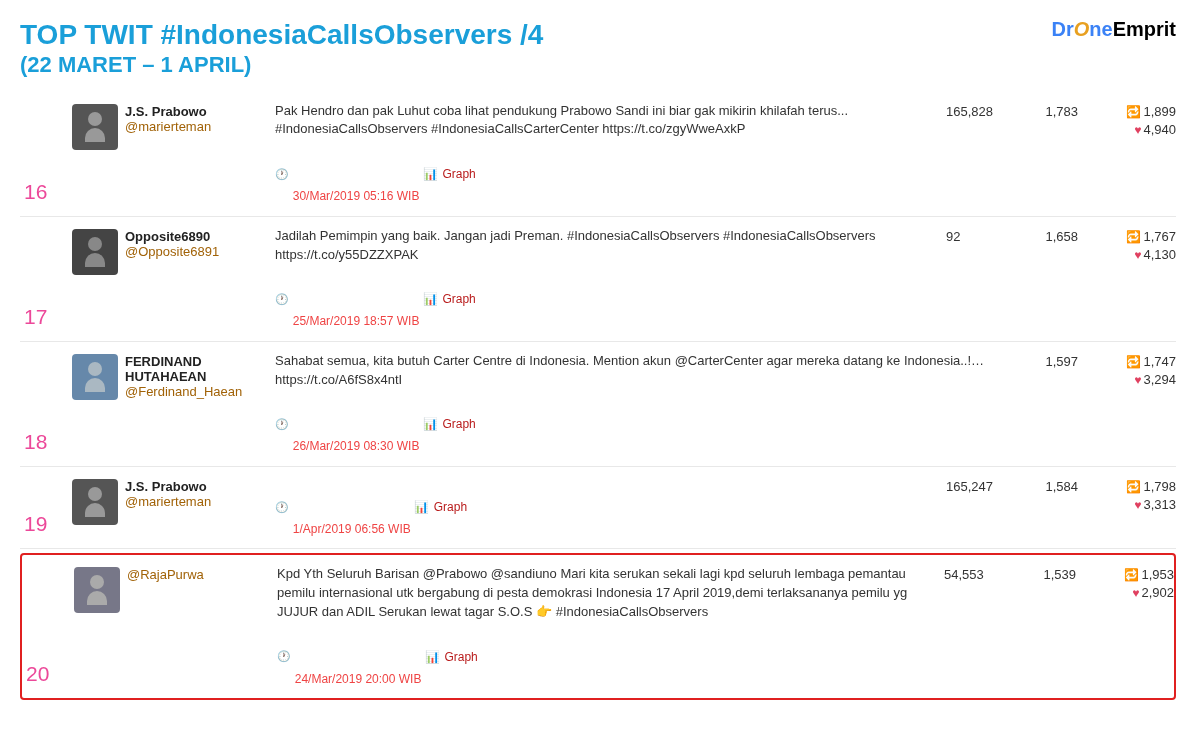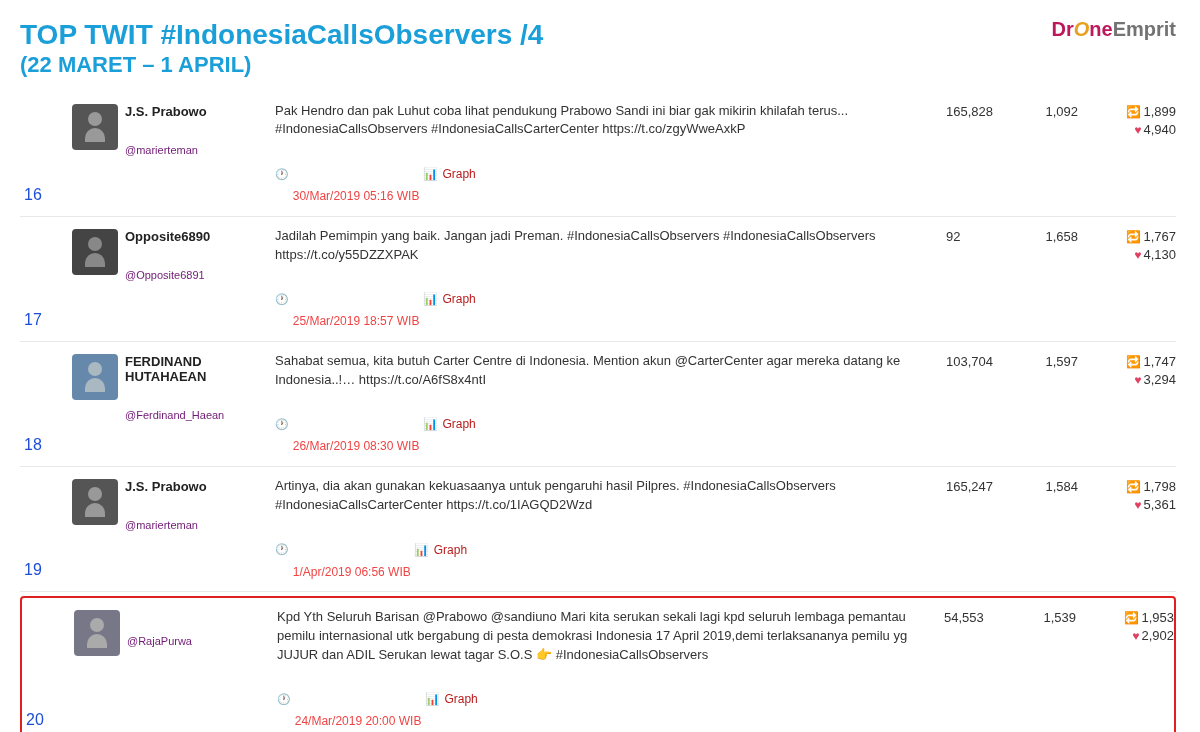--- a/index.html
+++ b/index.html
@@ -59,22 +59,22 @@
       border: 2px solid #e02020;
       border-radius: 4px;
       margin-top: 4px;
     }
 
     .col-rank {
       width: 45px;
       display: flex;
       align-items: flex-end;
       justify-content: flex-start;
-      font-size: 16px;
-      color: #1d4ed8;
+      font-size: 21px;
+      color: #ec4899;
       padding-left: 4px;
       padding-bottom: 2px;
       flex-shrink: 0;
     }
 
     .col-avatar {
       width: 60px;
       display: flex;
       align-items: flex-start;
       justify-content: center;
@@ -107,23 +107,22 @@
       padding-top: 2px;
     }
 
     .user-name {
       font-size: 13px;
       font-weight: bold;
       color: #222;
     }
 
     .user-handle {
-      font-size: 11px;
-      color: #701a75;
-      margin-top: 25px;
+      font-size: 13px;
+      color: #a16207;
     }
 
     .col-tweet {
       flex: 1;
       padding-right: 10px;
       font-size: 13px;
       color: #333;
       line-height: 1.45;
     }
 
@@ -217,23 +216,23 @@
       display: flex;
       align-items: center;
       gap: 2px;
     }
 
     .logo-words {
       font-size: 20px;
       font-weight: bold;
     }
 
-    .logo-word-dr { color: #be185d; }
+    .logo-word-dr { color: #3b82f6; }
     .logo-word-one { color: #e8a020; font-style: italic; }
-    .logo-word-emp { color: #737373; }
+    .logo-word-emp { color: #000000; }
 
     .avatar-person {
       display: flex;
       flex-direction: column;
       align-items: center;
       justify-content: center;
       gap: 2px;
     }
 
     .avatar-head {
@@ -296,21 +295,21 @@
       <div class="col-tweet">
         <div class="tweet-text">Pak Hendro dan pak Luhut coba lihat pendukung Prabowo Sandi ini biar gak mikirin khilafah terus... #IndonesiaCallsObservers #IndonesiaCallsCarterCenter https://t.co/zgyWweAxkP</div>
         <div class="tweet-meta">
           <span class="clock-icon">🕐</span>
           <span class="tweet-date">30/Mar/2019 05:16 WIB</span>
           <span class="chart-icon">📊</span>
           <span class="tweet-graph-link">Graph</span>
         </div>
       </div>
       <div class="col-reach">165,828</div>
-      <div class="col-likes">1,092</div>
+      <div class="col-likes">1,783</div>
       <div class="col-stats">
         <div class="stat-retweet"><span class="retweet-icon">🔁</span><span>1,899</span></div>
         <div class="stat-heart"><span class="heart-icon">♥</span><span>4,940</span></div>
       </div>
     </div>
 
     <div class="tweet-row">
       <div class="col-rank">
         <span>17</span>
       </div>
@@ -361,21 +360,20 @@
       </div>
       <div class="col-tweet">
         <div class="tweet-text">Sahabat semua, kita butuh Carter Centre di Indonesia. Mention akun @CarterCenter agar mereka datang ke Indonesia..!… https://t.co/A6fS8x4ntI</div>
         <div class="tweet-meta">
           <span class="clock-icon">🕐</span>
           <span class="tweet-date">26/Mar/2019 08:30 WIB</span>
           <span class="chart-icon">📊</span>
           <span class="tweet-graph-link">Graph</span>
         </div>
       </div>
-      <div class="col-reach">103,704</div>
       <div class="col-likes">1,597</div>
       <div class="col-stats">
         <div class="stat-retweet"><span class="retweet-icon">🔁</span><span>1,747</span></div>
         <div class="stat-heart"><span class="heart-icon">♥</span><span>3,294</span></div>
       </div>
     </div>
 
     <div class="tweet-row">
       <div class="col-rank">
         <span>19</span>
@@ -386,33 +384,32 @@
             <div class="avatar-head"></div>
             <div class="avatar-body"></div>
           </div>
         </div>
       </div>
       <div class="col-user">
         <div class="user-name">J.S. Prabowo</div>
         <div class="user-handle">@marierteman</div>
       </div>
       <div class="col-tweet">
-        <div class="tweet-text">Artinya, dia akan gunakan kekuasaanya untuk pengaruhi hasil Pilpres. #IndonesiaCallsObservers #IndonesiaCallsCarterCenter https://t.co/1IAGQD2Wzd</div>
         <div class="tweet-meta">
           <span class="clock-icon">🕐</span>
           <span class="tweet-date">1/Apr/2019 06:56 WIB</span>
           <span class="chart-icon">📊</span>
           <span class="tweet-graph-link">Graph</span>
         </div>
       </div>
       <div class="col-reach">165,247</div>
       <div class="col-likes">1,584</div>
       <div class="col-stats">
         <div class="stat-retweet"><span class="retweet-icon">🔁</span><span>1,798</span></div>
-        <div class="stat-heart"><span class="heart-icon">♥</span><span>5,361</span></div>
+        <div class="stat-heart"><span class="heart-icon">♥</span><span>3,313</span></div>
       </div>
     </div>
 
     <div class="tweet-row highlighted">
       <div class="col-rank">
         <span>20</span>
       </div>
       <div class="col-avatar">
         <div class="avatar-img avatar-20">
           <div class="avatar-person">

